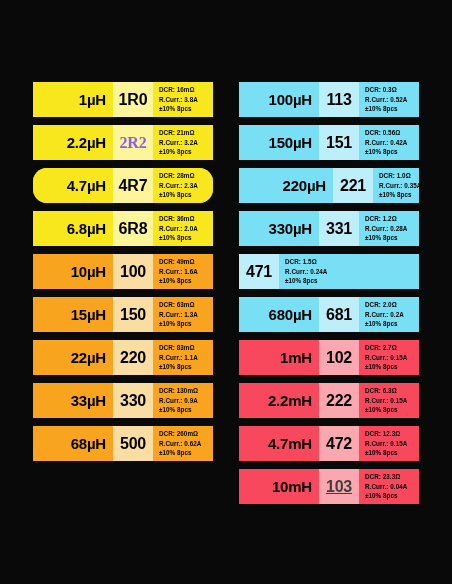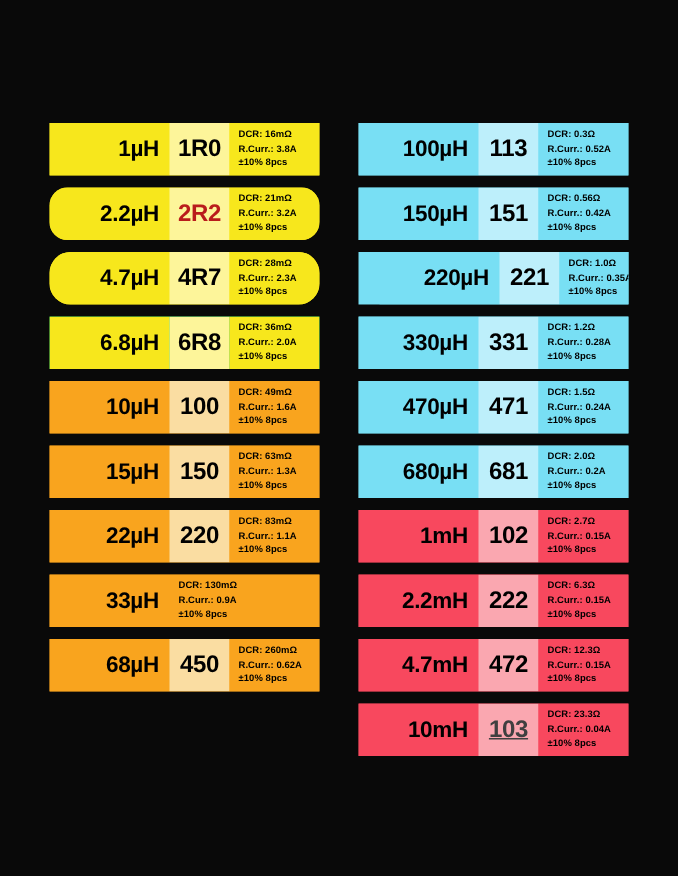--- a/index.html
+++ b/index.html
@@ -93,26 +93,26 @@
           </div>
           <div class="seg-code" style="background: rgb(253, 245, 154);">
             <span style="color: rgb(0, 0, 0);">1R0</span>
           </div>
           <div class="seg-spec" style="background: rgb(247, 231, 28);">
             <span style="color: rgb(0, 0, 0);">DCR: 16mΩ</span>
             <span style="color: rgb(0, 0, 0);">R.Curr.: 3.8A</span>
             <span style="color: rgb(0, 0, 0);">±10% 8pcs</span>
           </div>
         </div>
-        <div class="label-card" style="background: rgb(247, 231, 28); border-radius: 12px;">
+        <div class="label-card" style="background: rgb(247, 231, 28);">
           <div class="seg-value" style="background: rgb(247, 231, 28);">
             <span style="color: rgb(0, 0, 0);">2.2µH</span>
           </div>
           <div class="seg-code" style="background: rgb(253, 245, 154);">
-            <span style="color: #b91c1c;">2R2</span>
+            <span style="color: #8b5cf6; font-family: Liberation Serif, serif;">2R2</span>
           </div>
           <div class="seg-spec" style="background: rgb(247, 231, 28);">
             <span style="color: rgb(0, 0, 0);">DCR: 21mΩ</span>
             <span style="color: rgb(0, 0, 0);">R.Curr.: 3.2A</span>
             <span style="color: rgb(0, 0, 0);">±10% 8pcs</span>
           </div>
         </div>
         <div class="label-card" style="background: rgb(247, 231, 28); border-radius: 14px;">
           <div class="seg-value" style="background: rgb(247, 231, 28);">
             <span style="color: rgb(0, 0, 0);">4.7µH</span>
@@ -175,32 +175,35 @@
           <div class="seg-spec" style="background: rgb(249, 164, 30);">
             <span style="color: rgb(0, 0, 0);">DCR: 83mΩ</span>
             <span style="color: rgb(0, 0, 0);">R.Curr.: 1.1A</span>
             <span style="color: rgb(0, 0, 0);">±10% 8pcs</span>
           </div>
         </div>
         <div class="label-card" style="background: rgb(249, 164, 30);">
           <div class="seg-value" style="background: rgb(249, 164, 30);">
             <span style="color: rgb(0, 0, 0);">33µH</span>
           </div>
+          <div class="seg-code" style="background: rgb(250, 221, 162);">
+            <span style="color: rgb(0, 0, 0);">330</span>
+          </div>
           <div class="seg-spec" style="background: rgb(249, 164, 30);">
             <span style="color: rgb(0, 0, 0);">DCR: 130mΩ</span>
             <span style="color: rgb(0, 0, 0);">R.Curr.: 0.9A</span>
             <span style="color: rgb(0, 0, 0);">±10% 8pcs</span>
           </div>
         </div>
         <div class="label-card" style="background: rgb(249, 164, 30);">
           <div class="seg-value" style="background: rgb(249, 164, 30);">
             <span style="color: rgb(0, 0, 0);">68µH</span>
           </div>
           <div class="seg-code" style="background: rgb(250, 221, 162);">
-            <span style="color: rgb(0, 0, 0);">450</span>
+            <span style="color: rgb(0, 0, 0);">500</span>
           </div>
           <div class="seg-spec" style="background: rgb(249, 164, 30);">
             <span style="color: rgb(0, 0, 0);">DCR: 260mΩ</span>
             <span style="color: rgb(0, 0, 0);">R.Curr.: 0.62A</span>
             <span style="color: rgb(0, 0, 0);">±10% 8pcs</span>
           </div>
         </div>
       </div>
     <div class="column" id="col-1">
         <div class="label-card" style="background: rgb(120, 223, 244);">
@@ -249,23 +252,20 @@
           <div class="seg-code" style="background: rgb(189, 239, 251);">
             <span style="color: rgb(0, 0, 0);">331</span>
           </div>
           <div class="seg-spec" style="background: rgb(120, 223, 244);">
             <span style="color: rgb(0, 0, 0);">DCR: 1.2Ω</span>
             <span style="color: rgb(0, 0, 0);">R.Curr.: 0.28A</span>
             <span style="color: rgb(0, 0, 0);">±10% 8pcs</span>
           </div>
         </div>
         <div class="label-card" style="background: rgb(120, 223, 244);">
-          <div class="seg-value" style="background: rgb(120, 223, 244);">
-            <span style="color: rgb(0, 0, 0);">470µH</span>
-          </div>
           <div class="seg-code" style="background: rgb(189, 239, 251);">
             <span style="color: rgb(0, 0, 0);">471</span>
           </div>
           <div class="seg-spec" style="background: rgb(120, 223, 244);">
             <span style="color: rgb(0, 0, 0);">DCR: 1.5Ω</span>
             <span style="color: rgb(0, 0, 0);">R.Curr.: 0.24A</span>
             <span style="color: rgb(0, 0, 0);">±10% 8pcs</span>
           </div>
         </div>
         <div class="label-card" style="background: rgb(120, 223, 244);">

